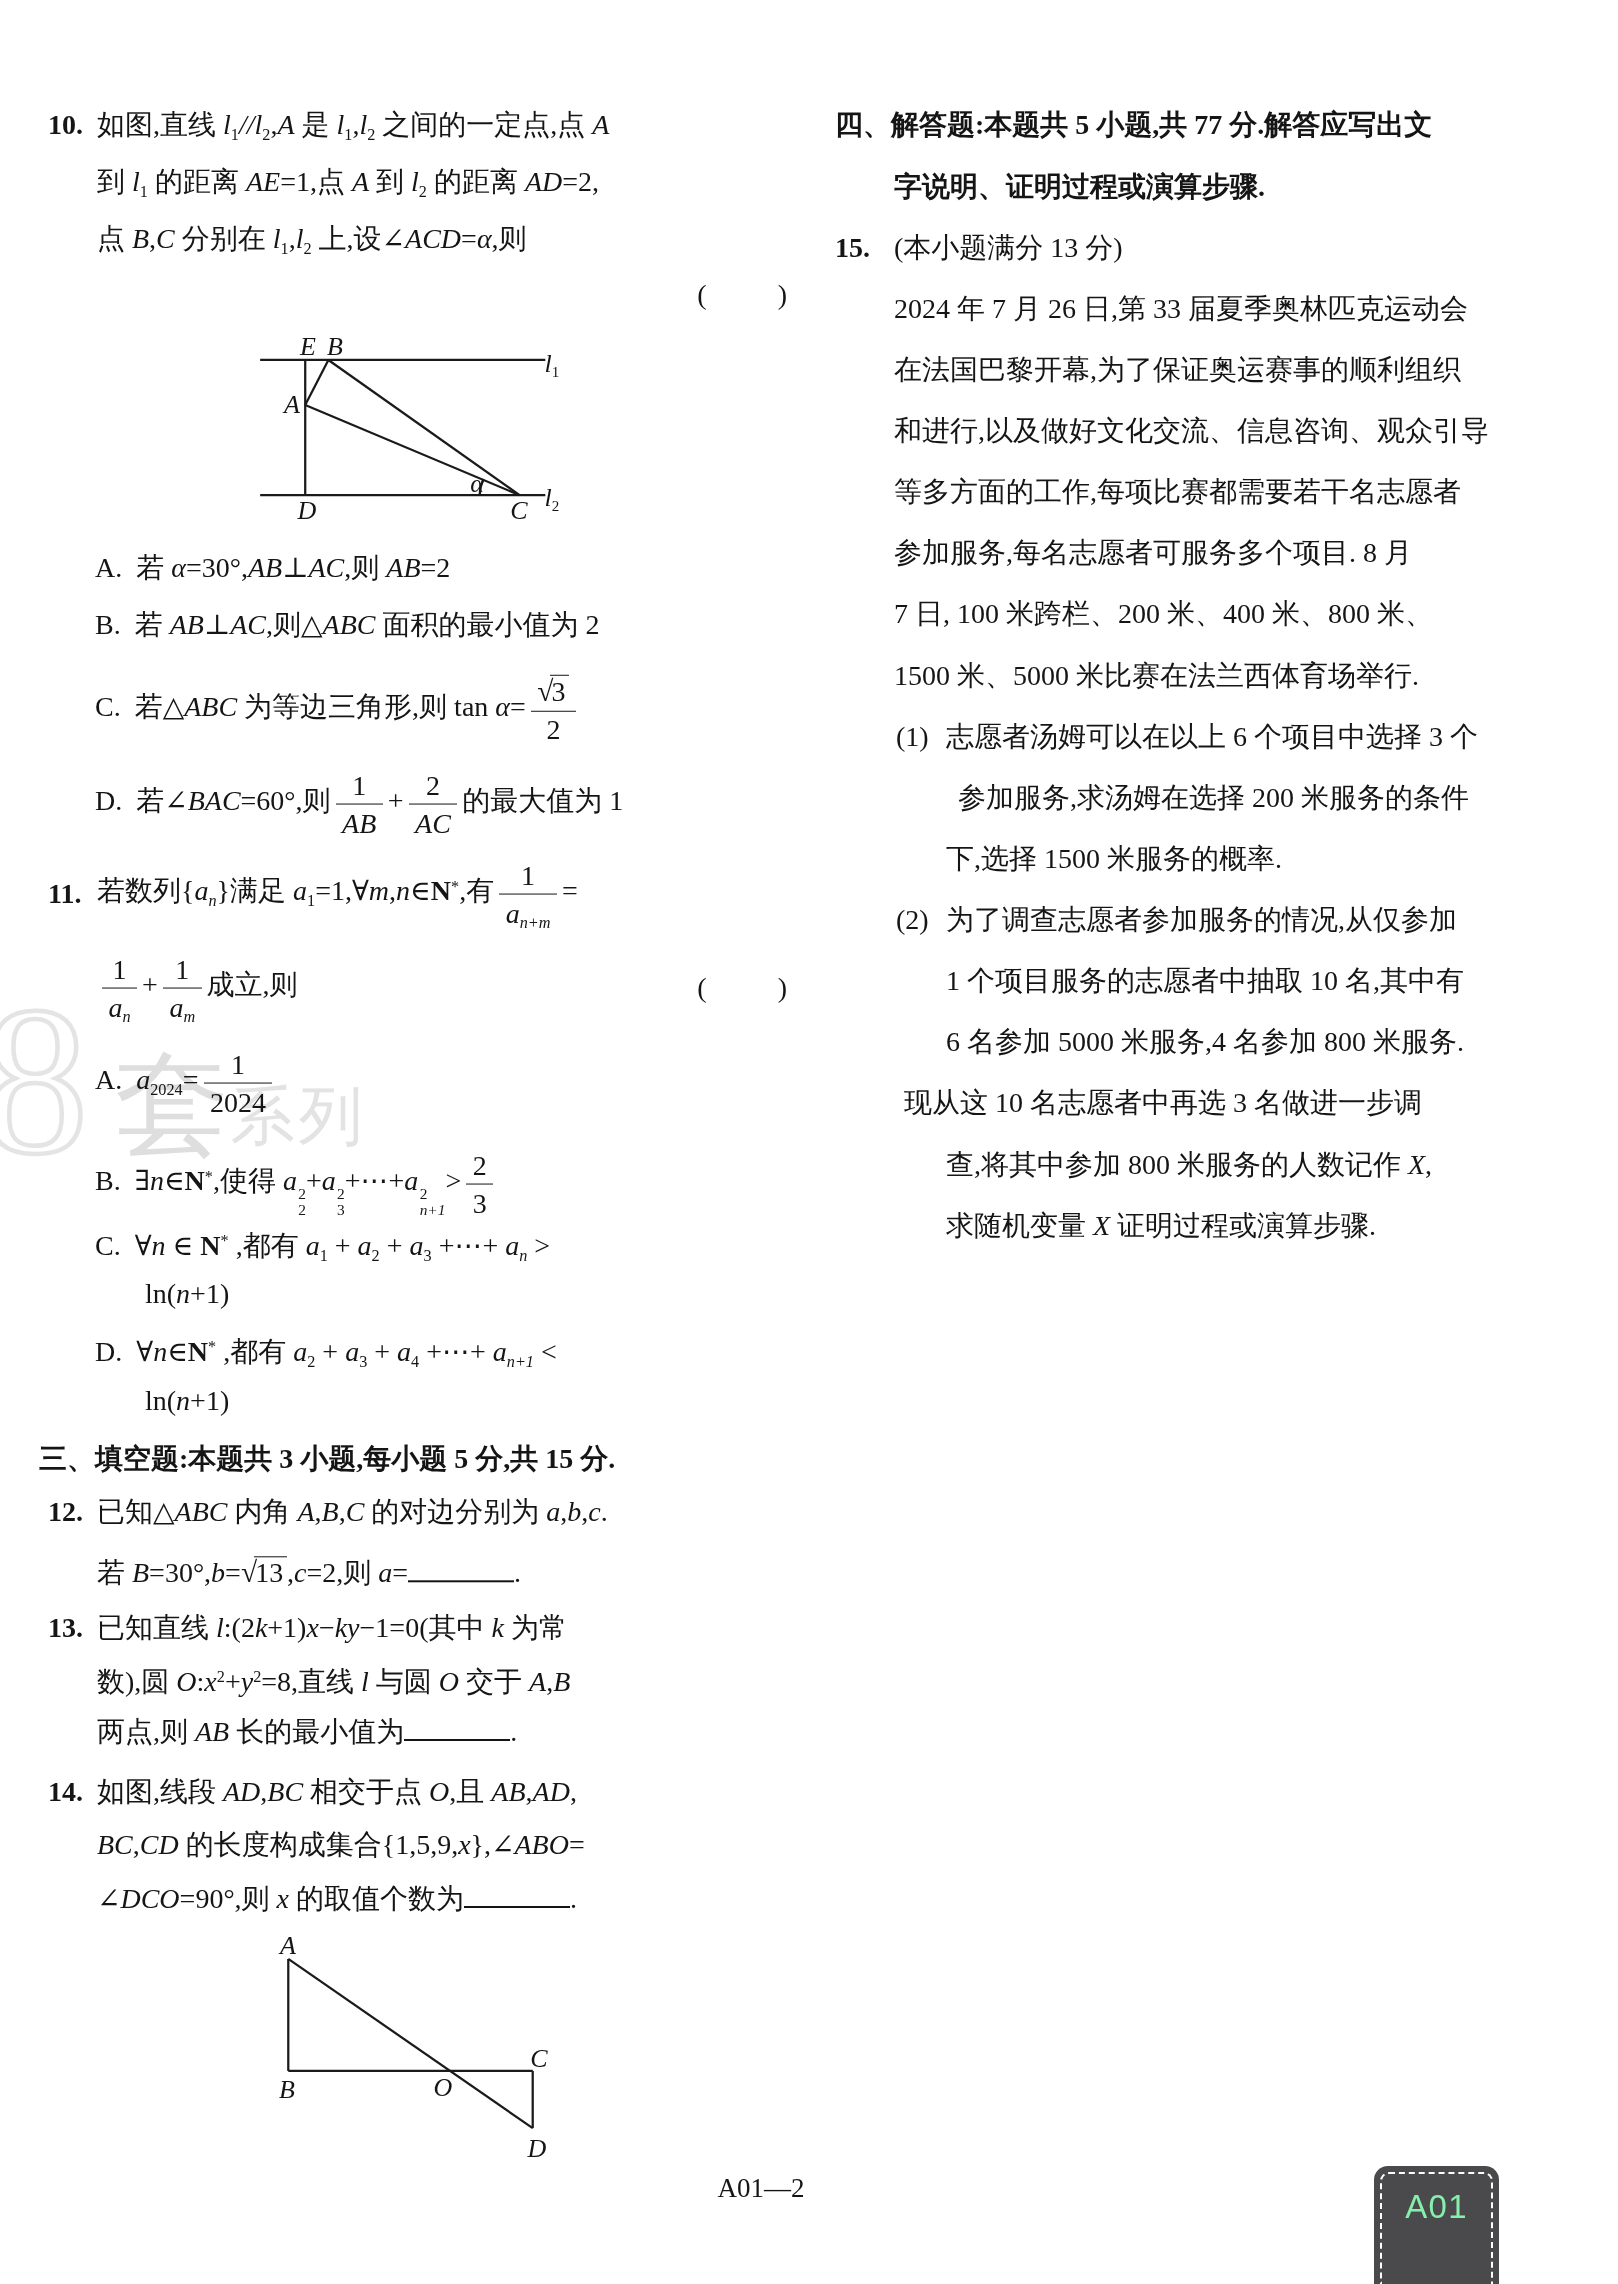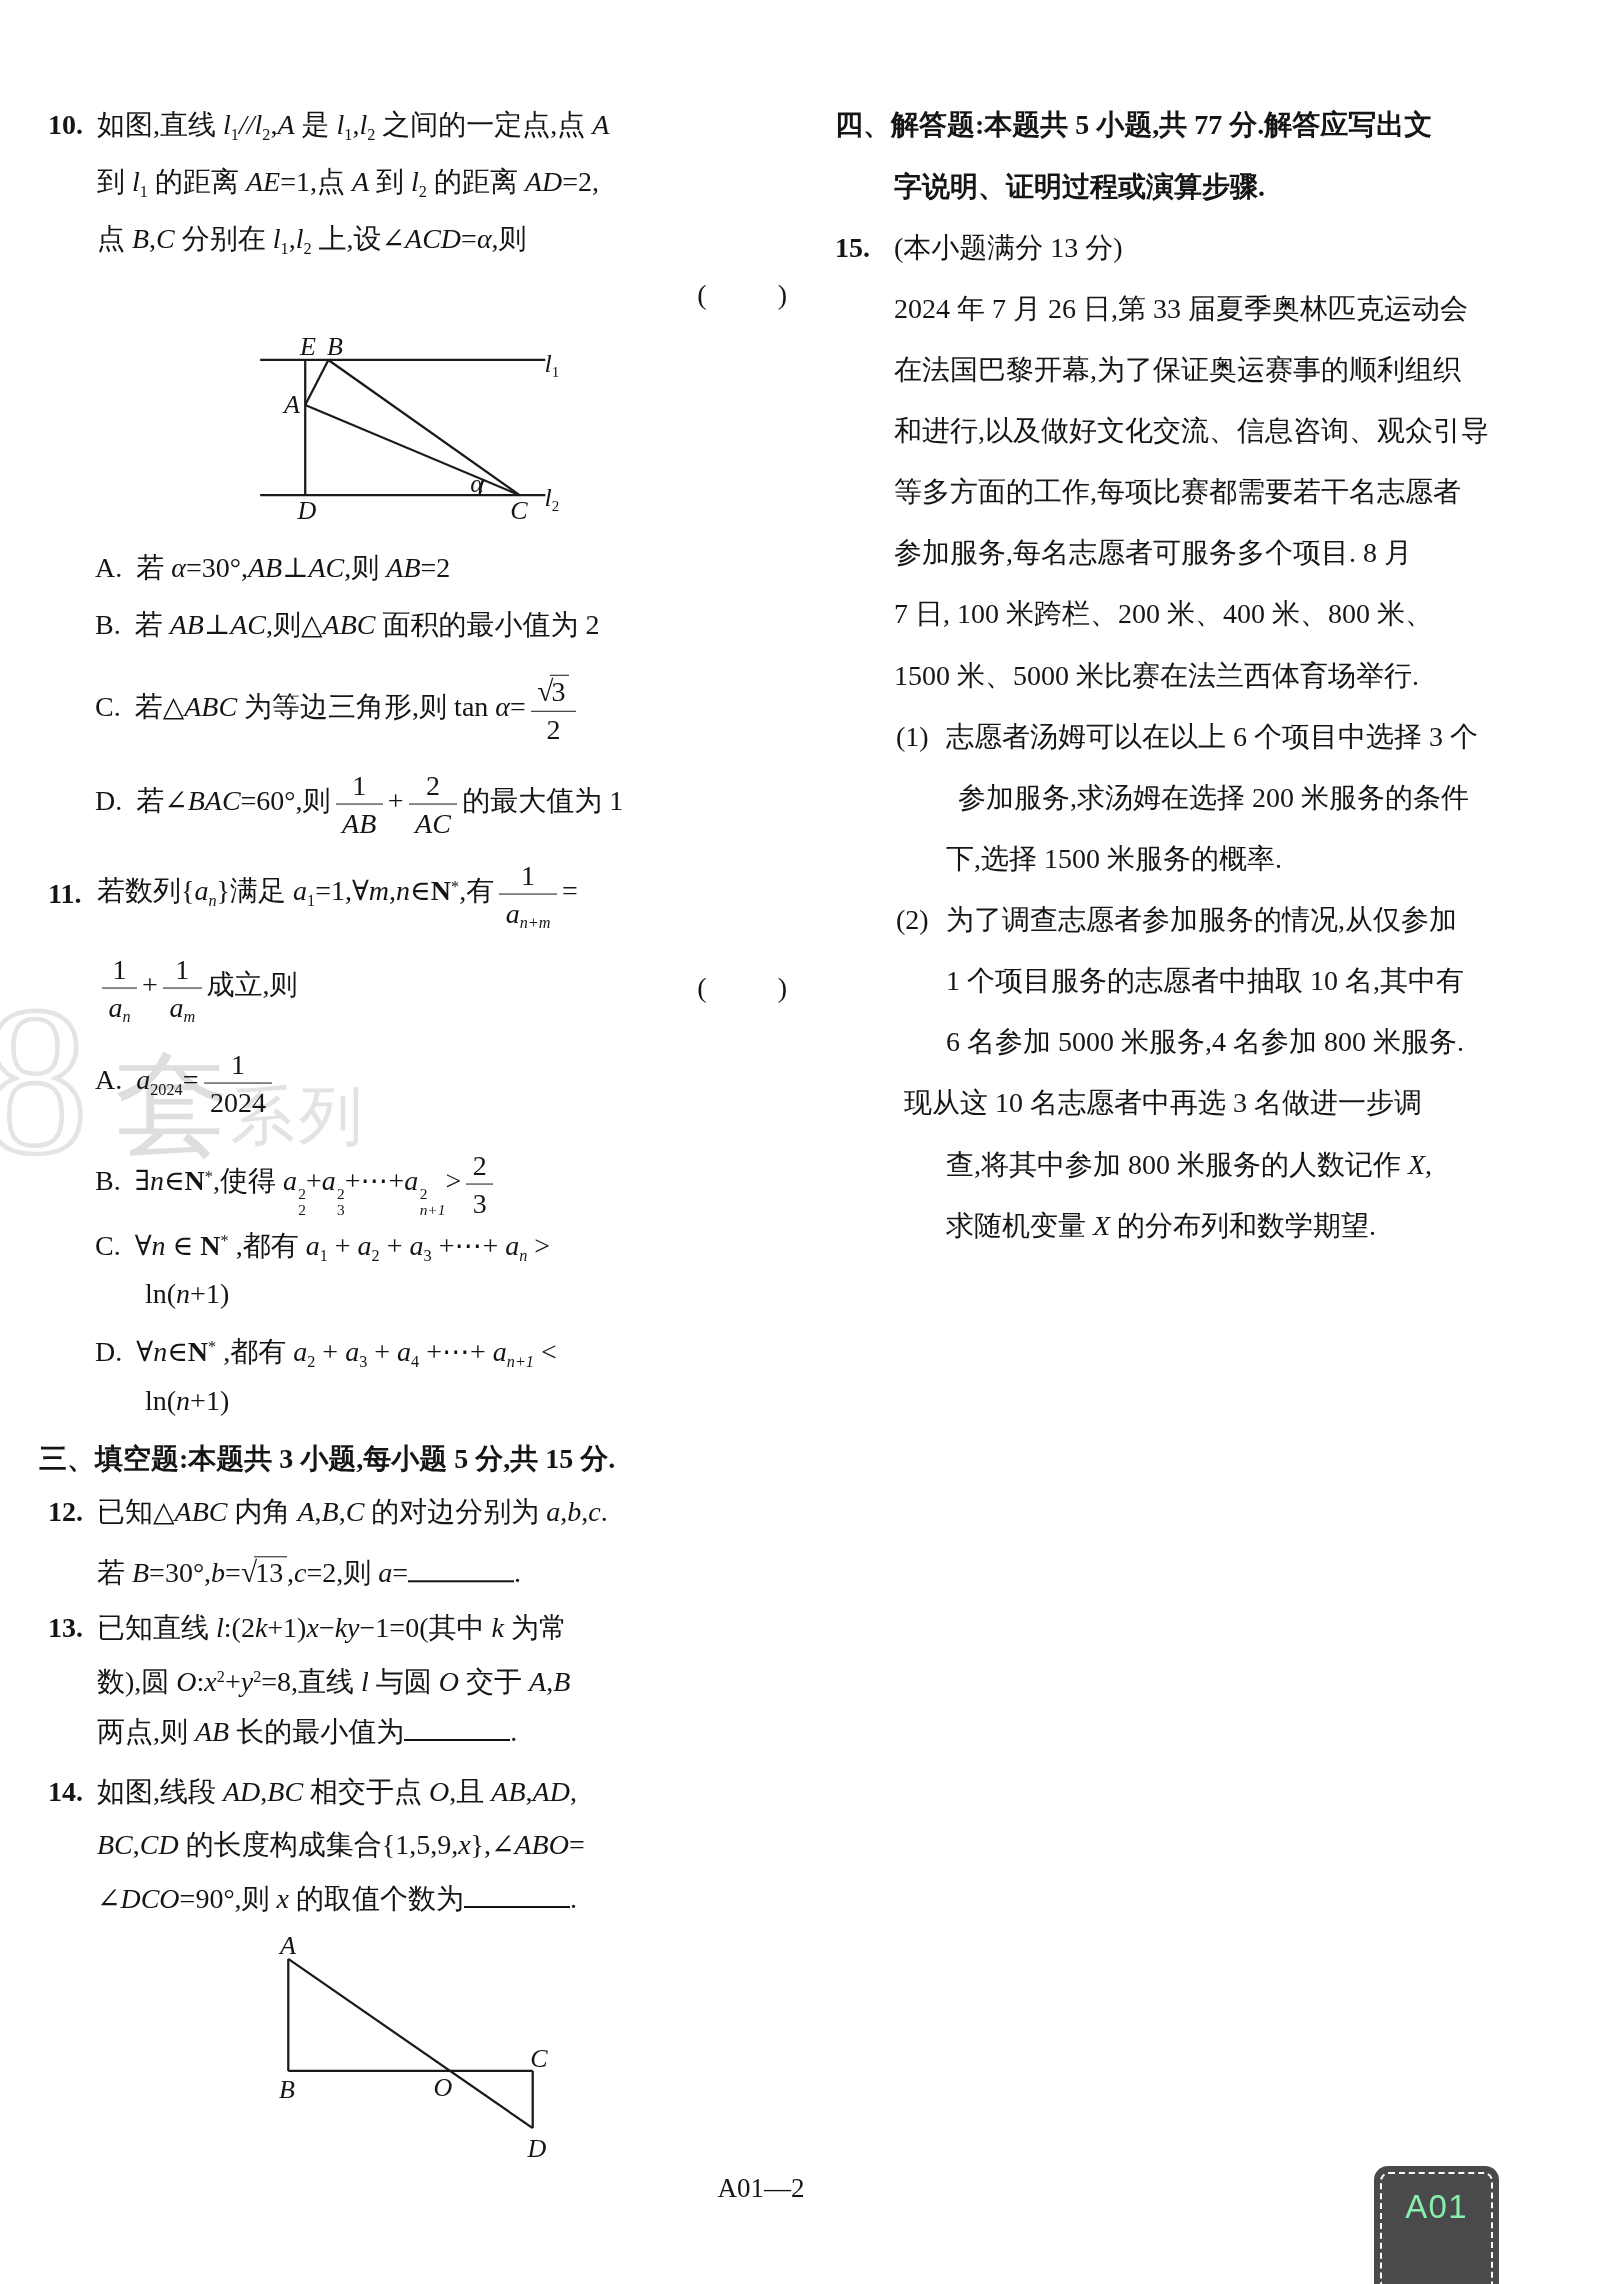--- a/index.html
+++ b/index.html
@@ -127,21 +127,21 @@
   <div class="line" style="left:946px;top:737px;"><span class="rt">志愿者汤姆可以在以上 6 个项目中选择 3 个</span></div>
   <div class="line" style="left:958px;top:798px;"><span class="rt">参加服务,求汤姆在选择 200 米服务的条件</span></div>
   <div class="line" style="left:946px;top:859px;"><span class="rt">下,选择 1500 米服务的概率.</span></div>
 
   <div class="line" style="left:896px;top:920px;"><span class="rt">(2)</span></div>
   <div class="line" style="left:946px;top:920px;"><span class="rt">为了调查志愿者参加服务的情况,从仅参加</span></div>
   <div class="line" style="left:946px;top:981px;"><span class="rt">1 个项目服务的志愿者中抽取 10 名,其中有</span></div>
   <div class="line" style="left:946px;top:1042px;"><span class="rt">6 名参加 5000 米服务,4 名参加 800 米服务.</span></div>
   <div class="line" style="left:904px;top:1103px;font-family:Liberation Serif, serif;"><span class="rt">现从这 10 名志愿者中再选 3 名做进一步调</span></div>
   <div class="line" style="left:946px;top:1165px;"><span class="rt">查,将其中参加 800 米服务的人数记作 </span><span class="ri">X</span><span class="rt">,</span></div>
-  <div class="line" style="left:946px;top:1226px;"><span class="rt">求随机变量 </span><span class="ri">X</span><span class="rt"> 的分布列和数学期望.</span></div>
+  <div class="line" style="left:946px;top:1226px;"><span class="rt">求随机变量 </span><span class="ri">X</span><span class="rt"> 证明过程或演算步骤.</span></div>
 
   <div class="footer ctr line" style="left:761px;top:2188px;">A01—2</div>
 
   <div class="tab">
     <div class="tab-inner">
       <span class="tab-label">A01</span>
     </div>
   </div>
 
 </div>

